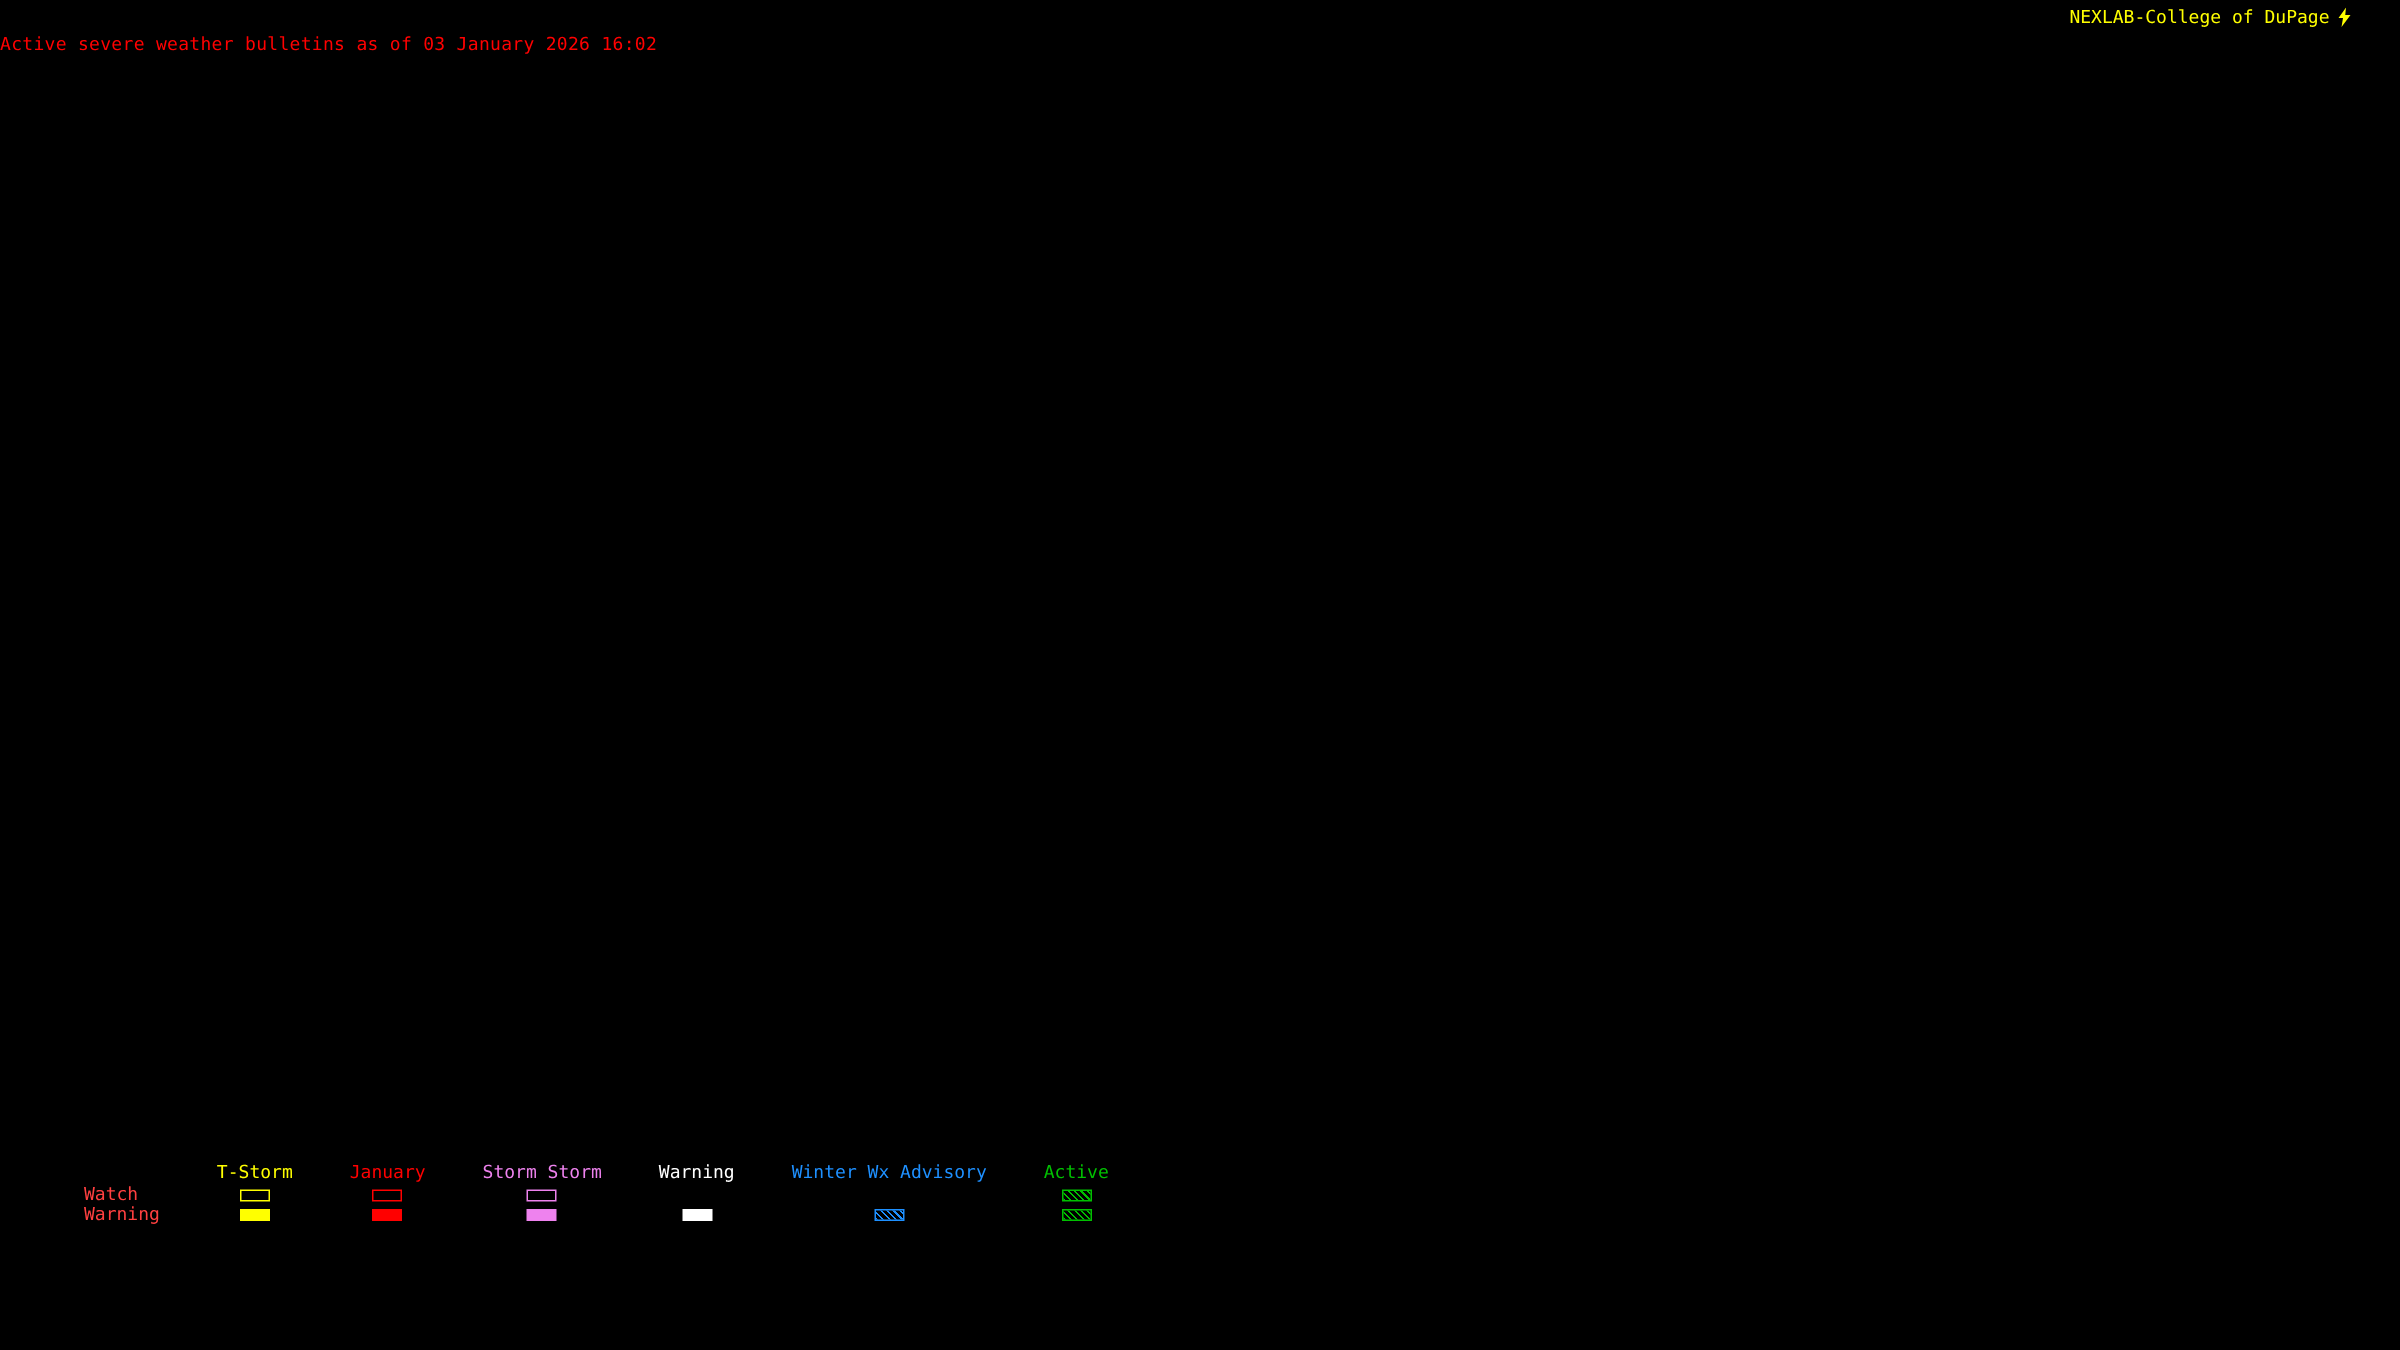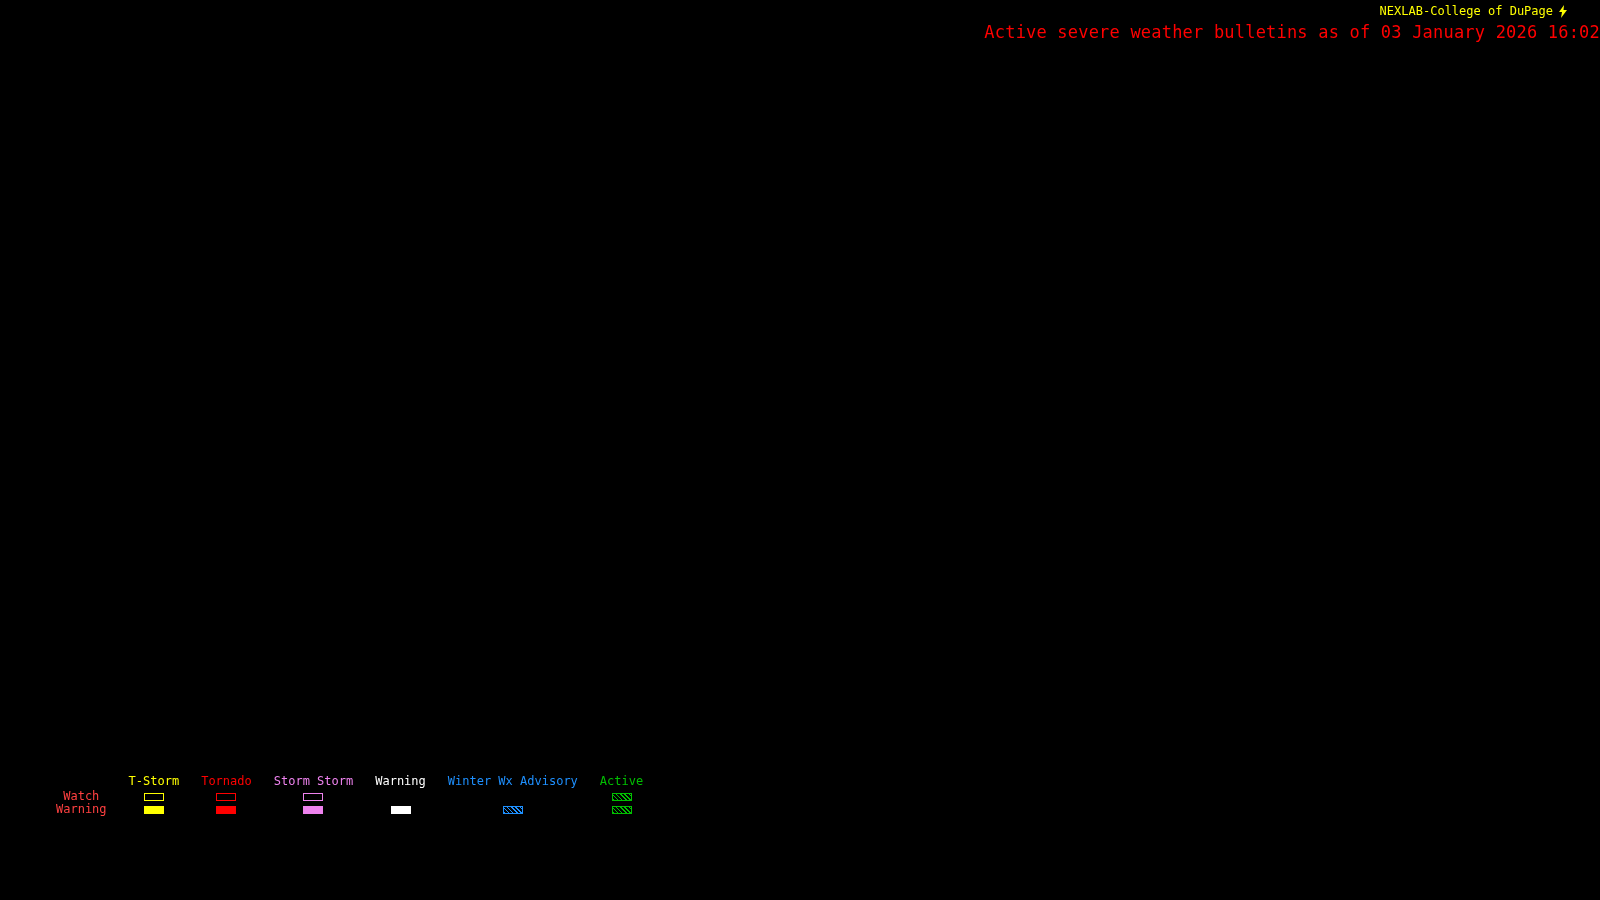--- a/index.html
+++ b/index.html
@@ -14,22 +14,22 @@
   }
 
   .map-canvas {
     position:absolute; inset:0;
     background:#000000;
   }
 
   .title {
     position:absolute;
     top:22px; left:0; right:0;
-    text-align:right;
-    font-size:17px;
+    text-align:left;
+    font-size:12px;
     letter-spacing:0.2px;
   }
 
   .attribution {
     position:absolute;
     top:4px; right:32px;
     font-size:12px;
     display:flex; align-items:center; gap:5px;
     white-space:nowrap;
   }
@@ -39,23 +39,23 @@
     position:absolute;
     left:56px; top:774px;
     display:flex;
     align-items:flex-start;
     gap:22px;
     font-size:12px;
     white-space:nowrap;
   }
   .legend-rowlabels { display:flex; flex-direction:column; }
   .legend-rowlabels .spacer { height:16px; }
-  .legend-rowlabels .cell { height:13px; line-height:13px;text-align:center; }
+  .legend-rowlabels .cell { height:13px; line-height:13px; }
 
-  .legend-col { display:flex; flex-direction:column; align-items:center; color:var(--c); }
+  .legend-col { display:flex; flex-direction:column; align-items:center; color:var(--c);margin-left:16px; }
   .col-label { height:16px; line-height:14px; }
   .swatch-cell { height:13px; display:flex; align-items:center; justify-content:center; }
 
   .swatch { width:20px; height:8px; display:inline-block; }
   .swatch.outline { border:1px solid var(--c); background:transparent; }
   .swatch.fill    { background:var(--c); }
   .swatch.hatch   {
     border:1px solid var(--c);
     background-image:repeating-linear-gradient(45deg, var(--c) 0, var(--c) 1px, transparent 1px, transparent 3px);
   }
@@ -88,21 +88,21 @@
     <div class="col-label">T-Storm</div>
     <div class="swatch-cell">
       <span class="swatch outline"></span>
     </div>
     <div class="swatch-cell">
       <span class="swatch fill"></span>
     </div>
   </div>
 
   <div class="legend-col" style="--c: #ff0000;">
-    <div class="col-label">Tornado</div>
+    <div class="col-label">January</div>
     <div class="swatch-cell">
       <span class="swatch outline"></span>
     </div>
     <div class="swatch-cell">
       <span class="swatch fill"></span>
     </div>
   </div>
 
   <div class="legend-col" style="--c: #ee82ee;">
     <div class="col-label">Storm Storm</div>

